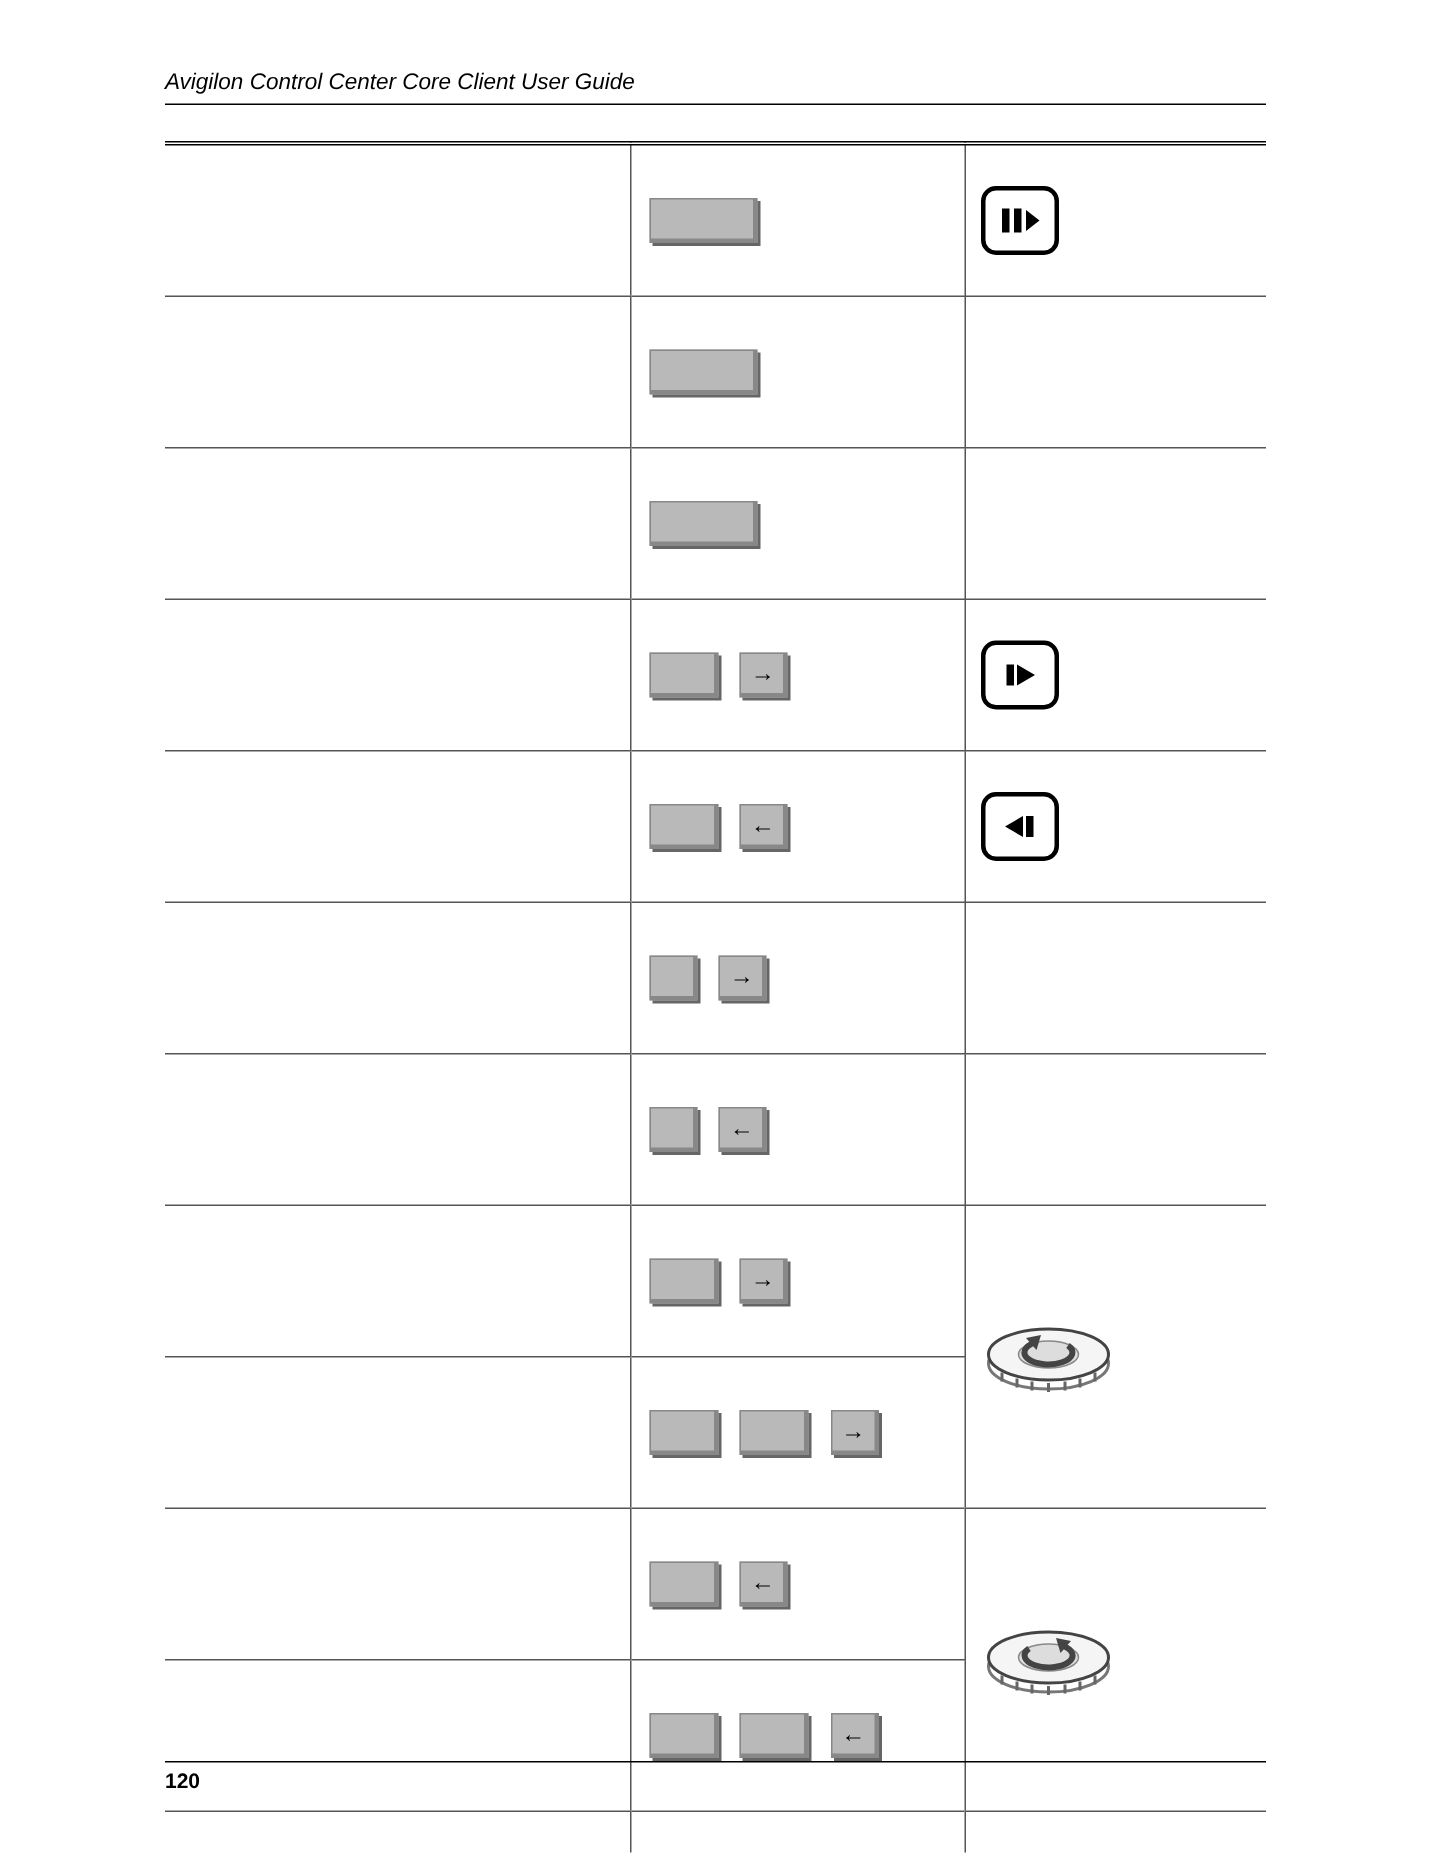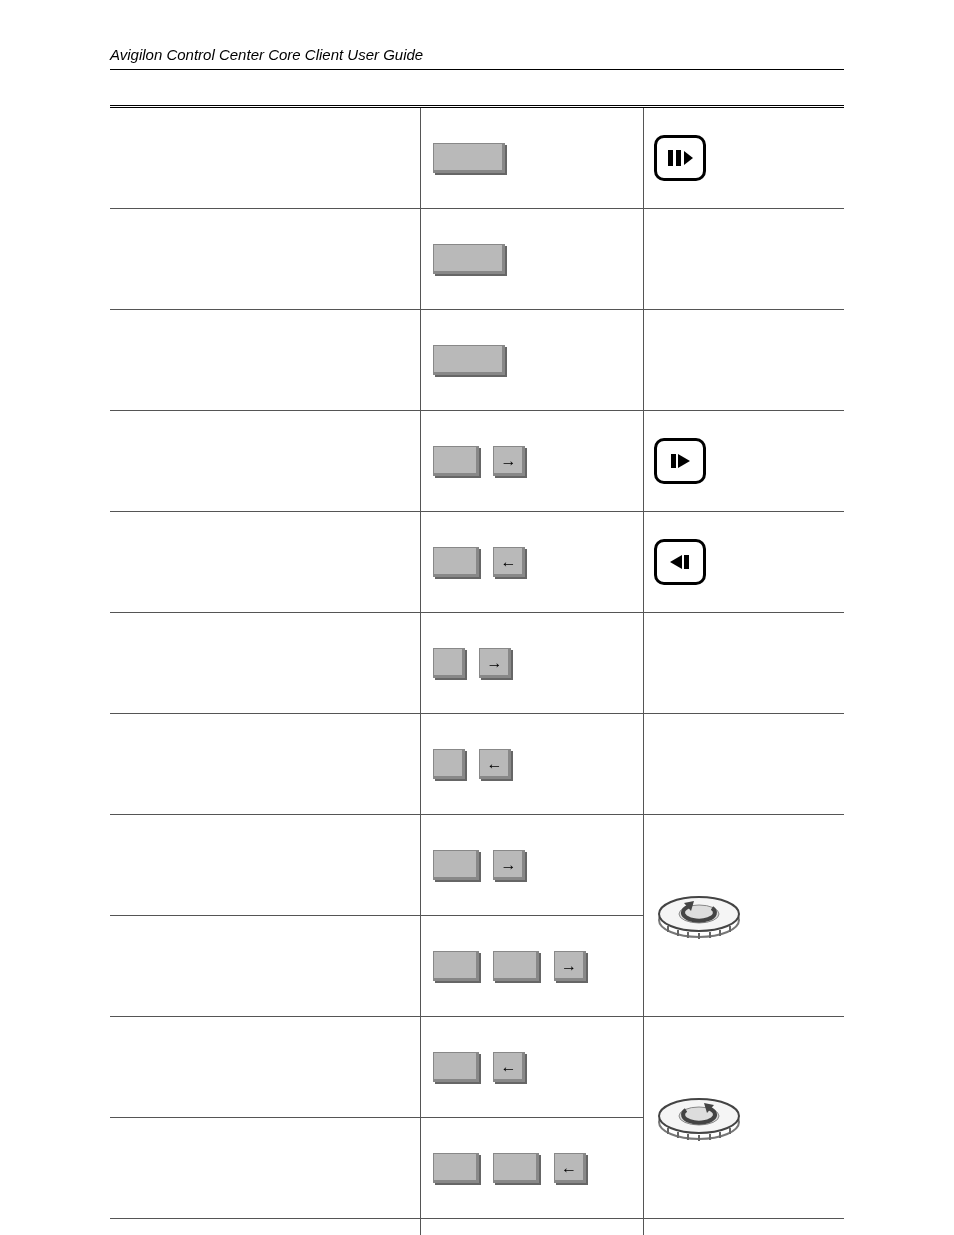--- a/index.html
+++ b/index.html
@@ -14,21 +14,21 @@
     height: 1235px;
     position: relative;
     box-sizing: border-box;
     padding: 46px 110px 40px 110px;
   }
   .header-title {
     font-style: italic;
     font-size: 15px;
     padding-bottom: 6px;
     border-bottom: 1px solid #000;
-    margin-bottom: 35px;
+    margin-bottom: 24px;
   }
   table.main {
     width: 100%;
     border-collapse: collapse;
     border-top: 3px double #000;
     border-bottom: 3px double #000;
   }
   table.main td {
     border-top: 1px solid #555;
     border-bottom: 1px solid #555;
@@ -290,14 +290,17 @@
         
       </td>
       <td class="col-right">
         
       </td>
     </tr>
 
   </tbody>
     </table>
 
+  <div class="footer">
+    <span>120</span>
+  </div>
 
 </div>
 
 </body></html>

